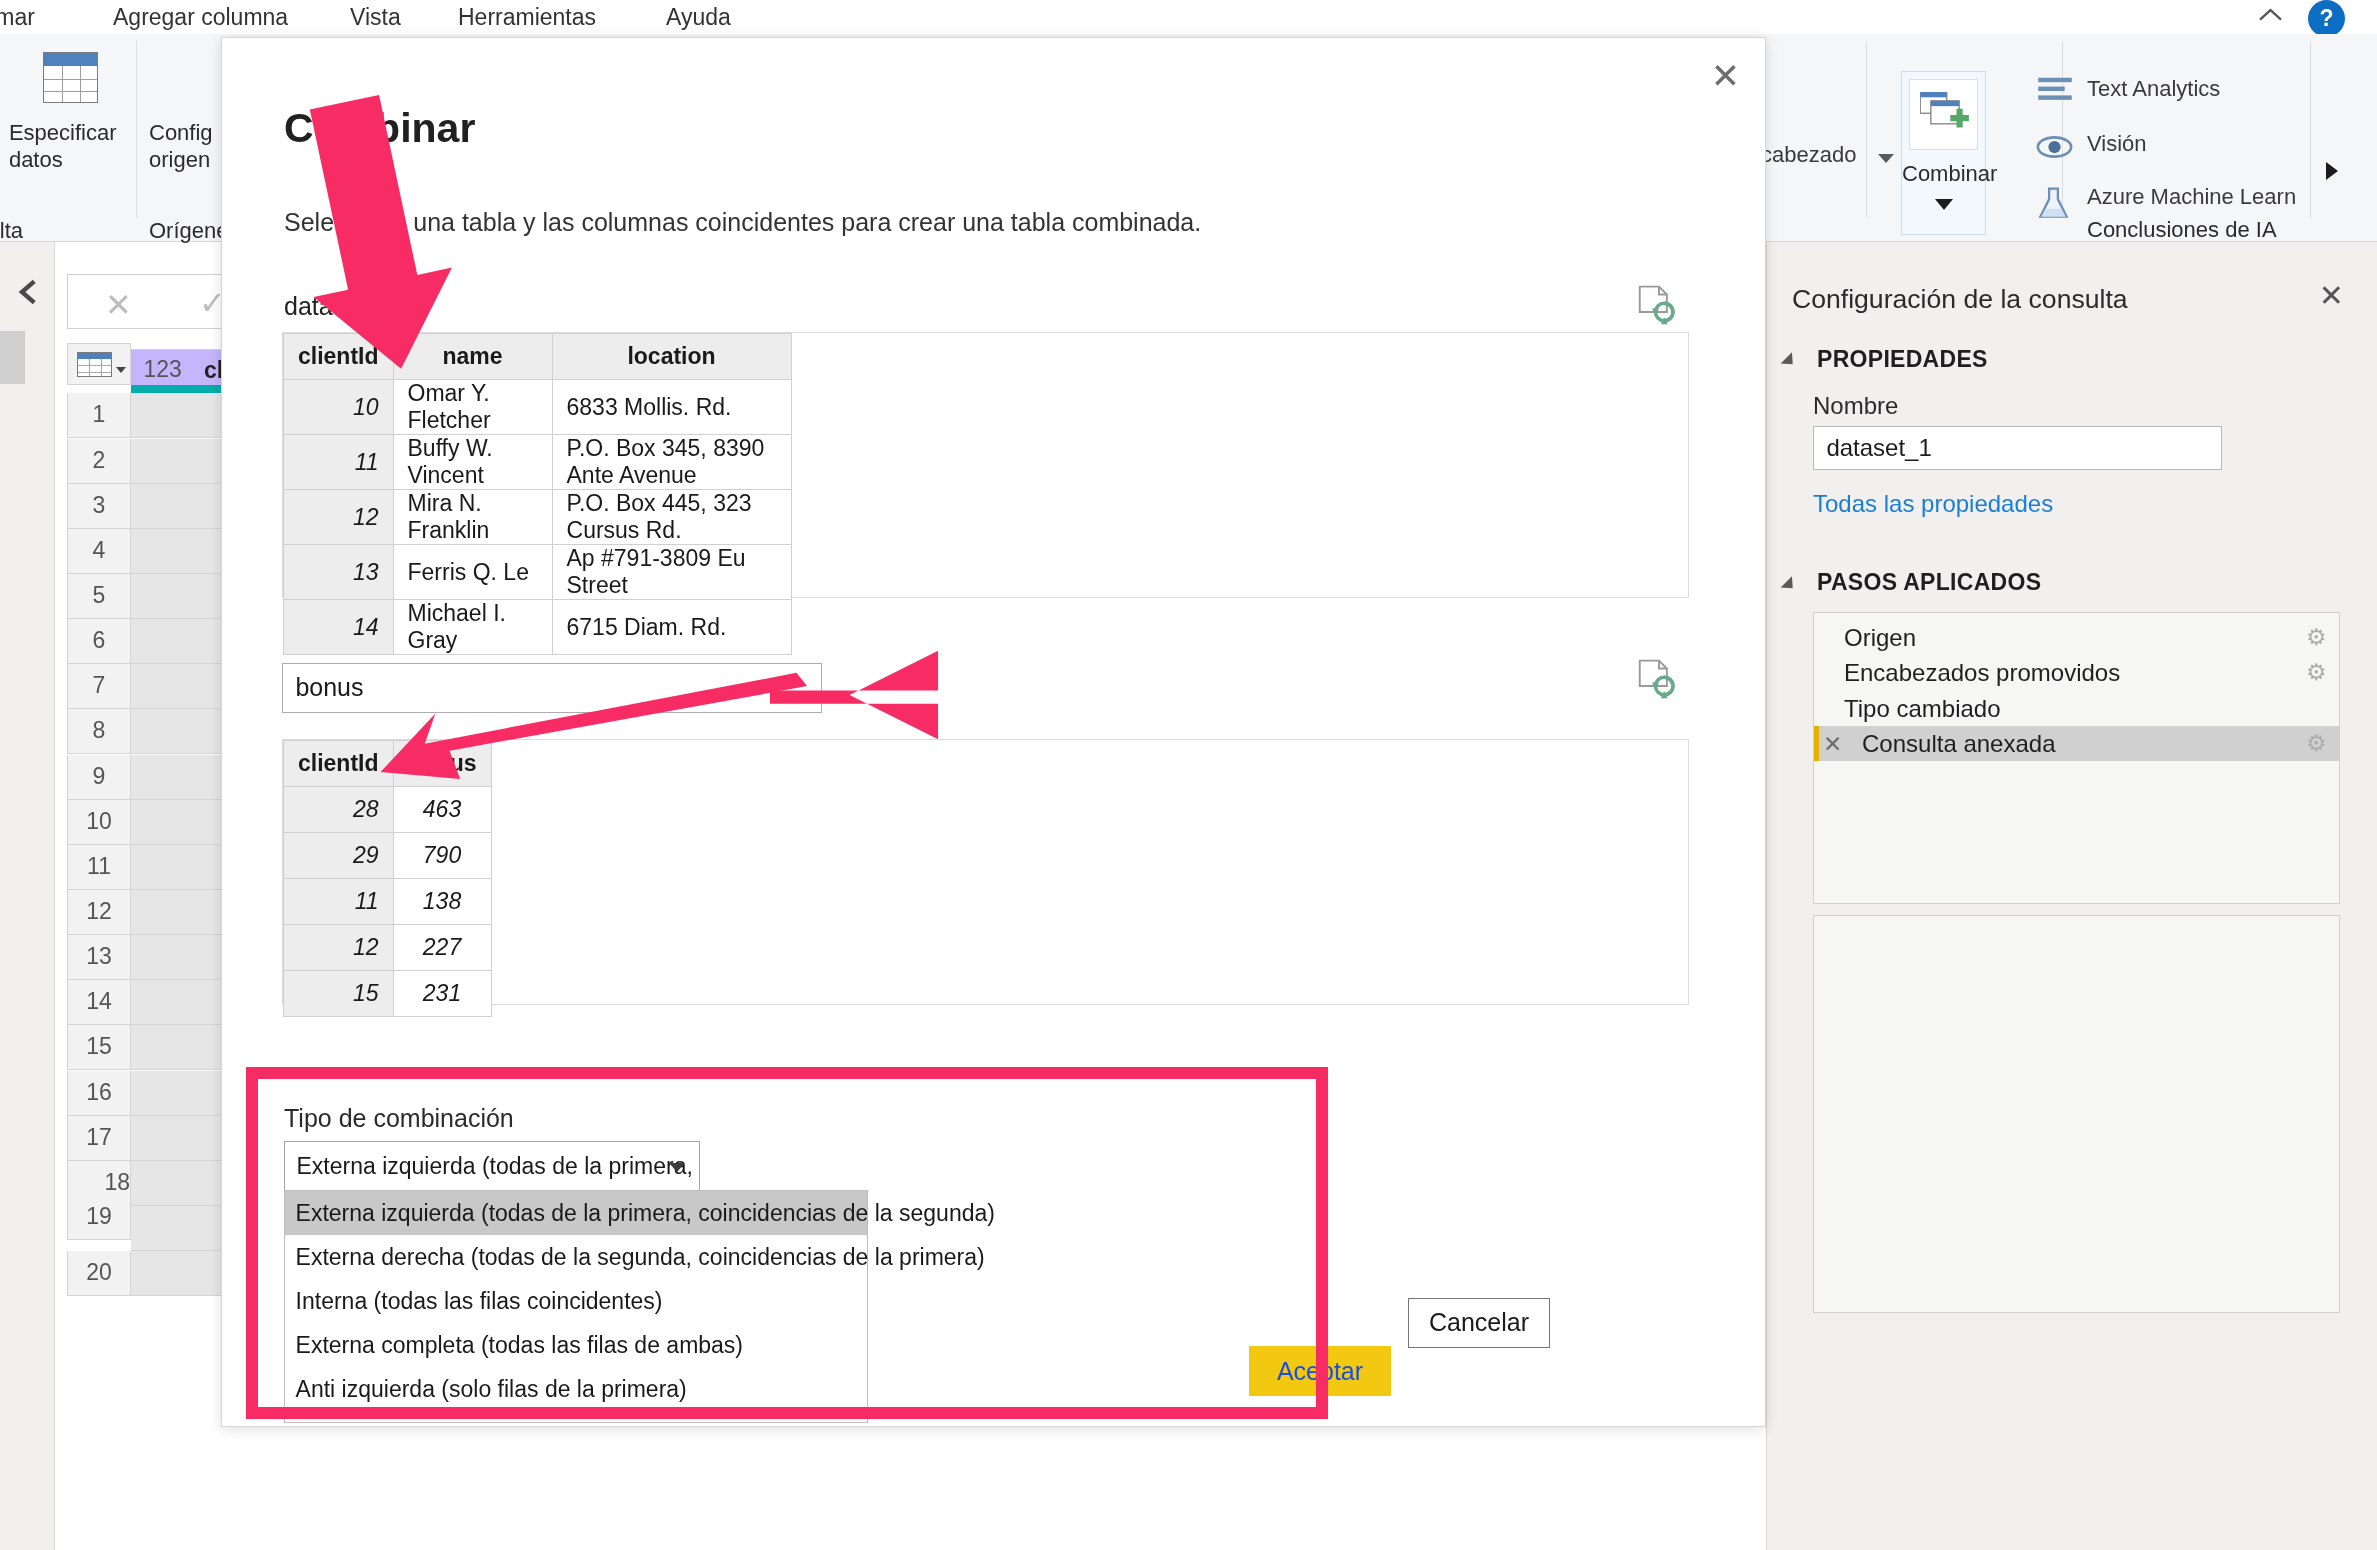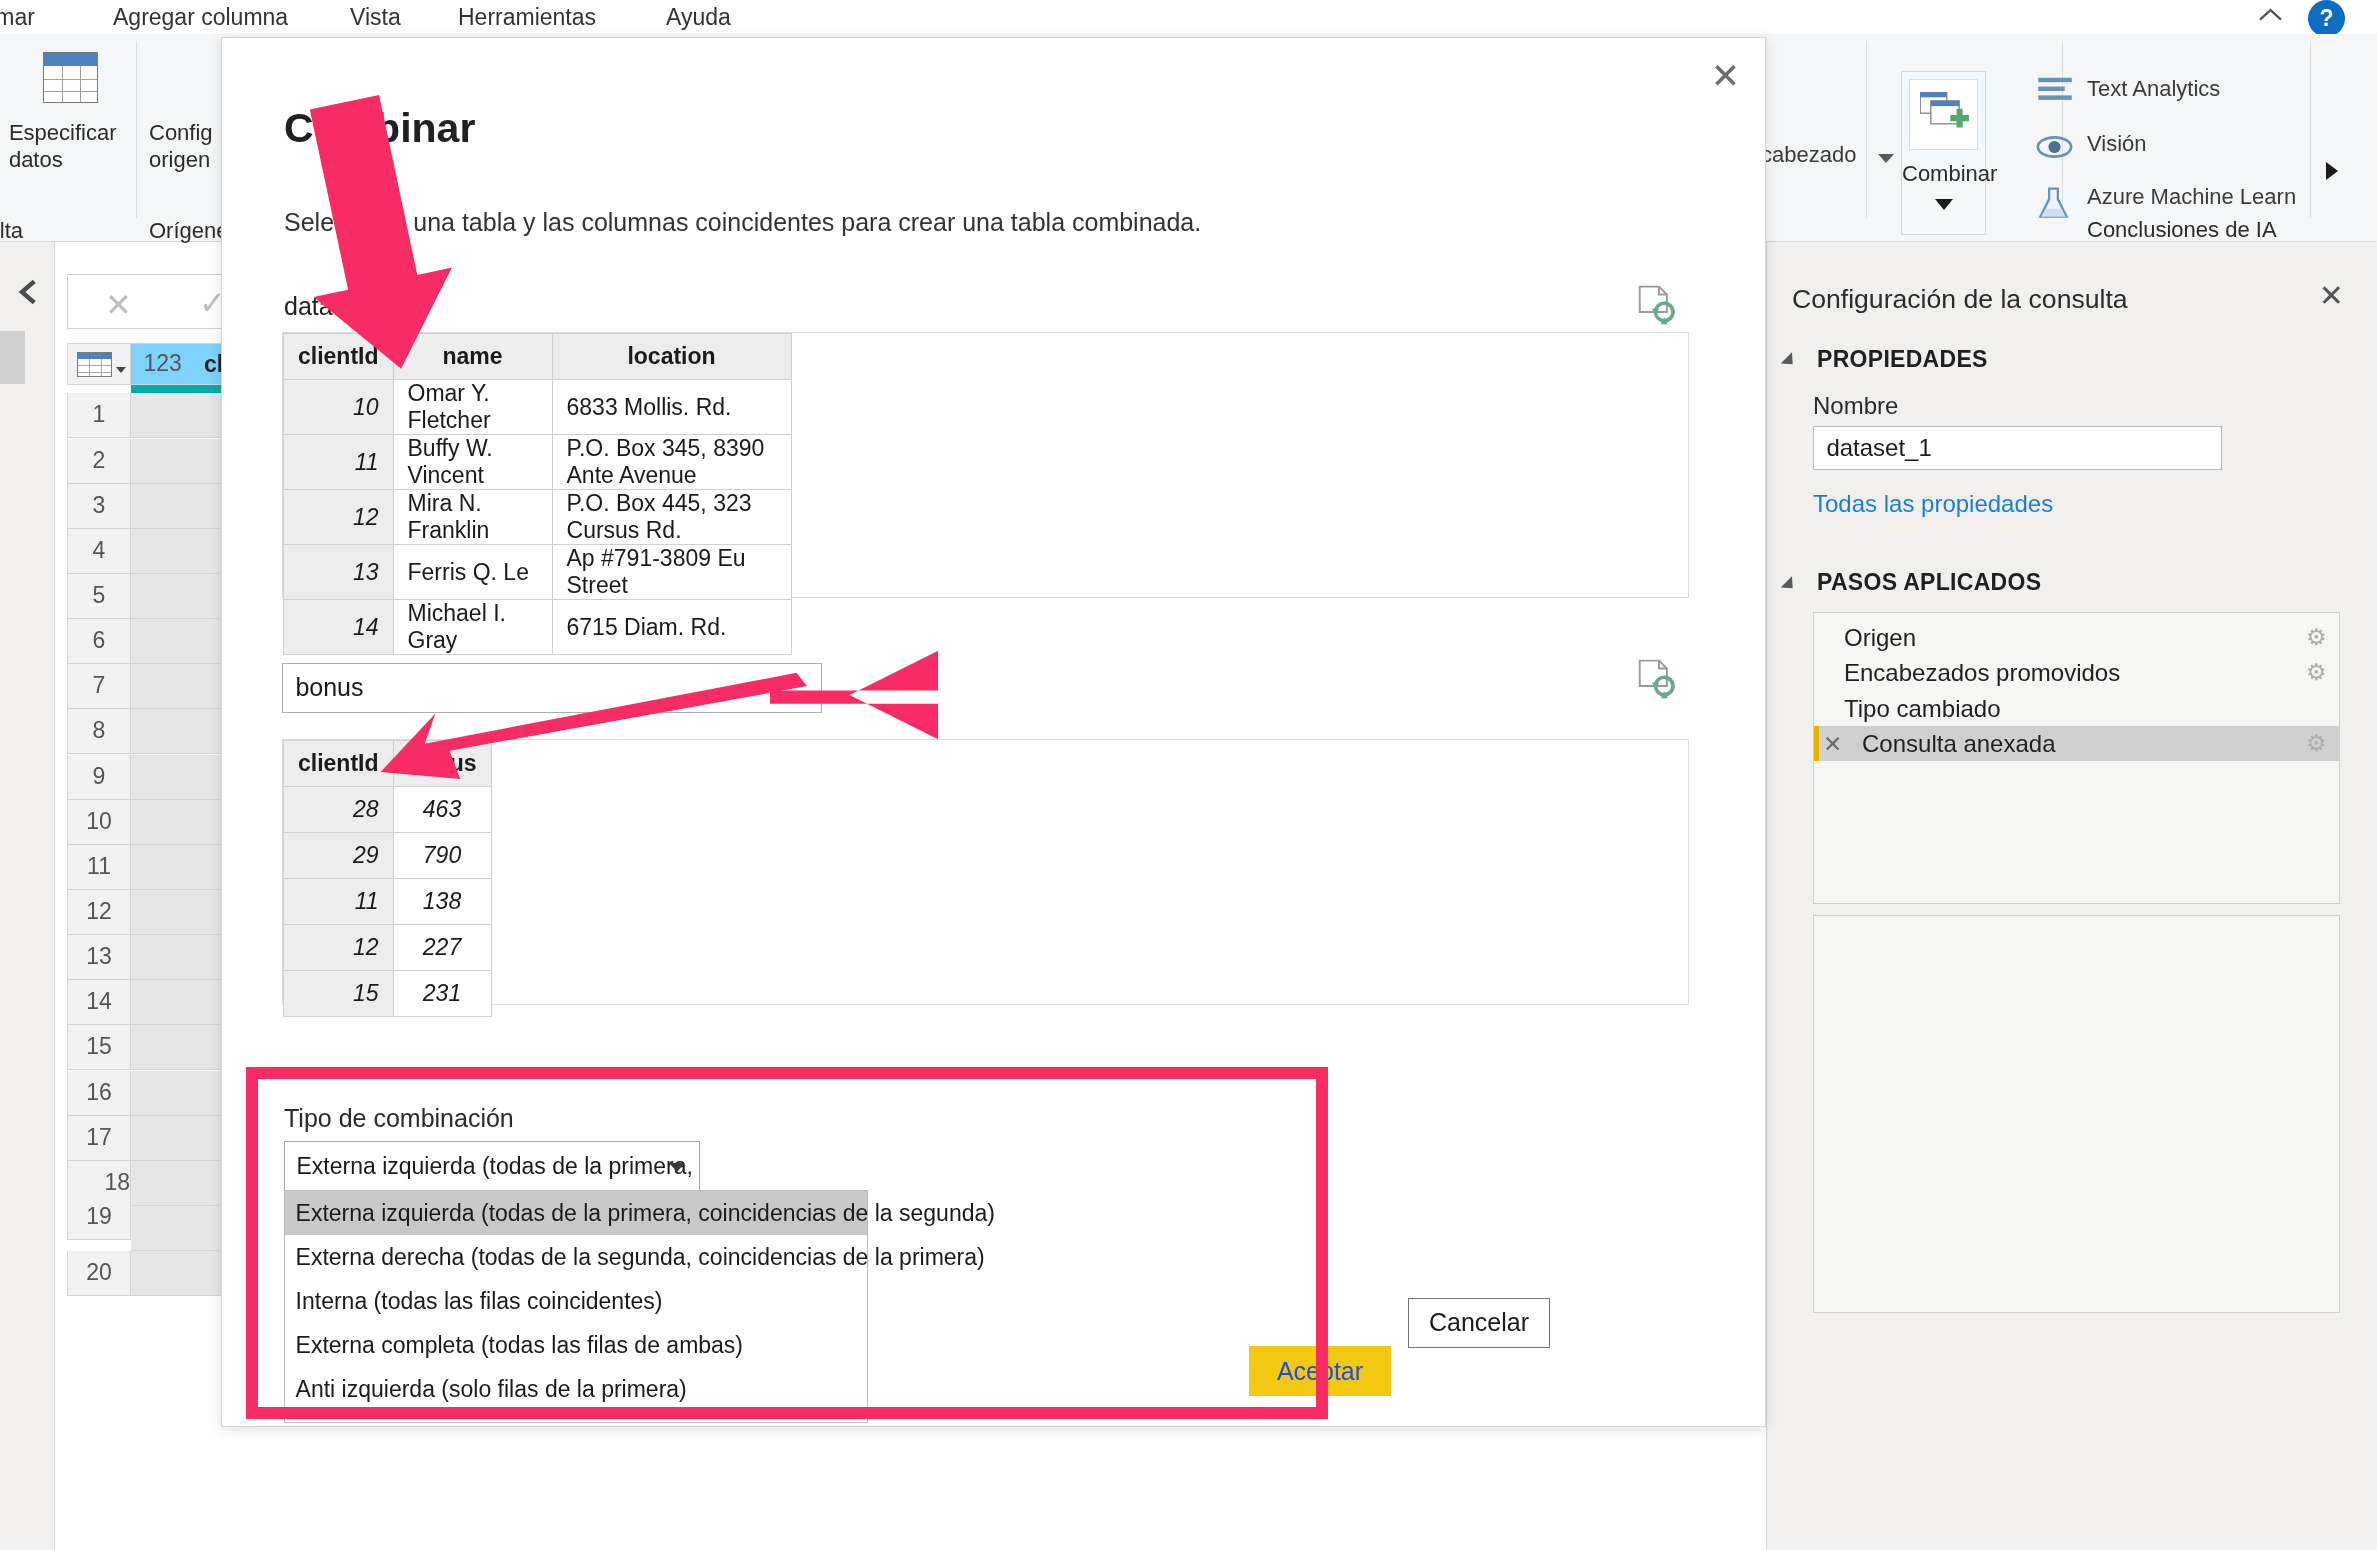--- a/index.html
+++ b/index.html
@@ -87,22 +87,22 @@
   .grid-corner .mini { position:absolute; left:8.9px; top:8px; width:35px; height:25px; border:0.9px solid #7b7b7b; background:#fff; }
   .grid-corner .mini .hh { position:absolute; left:0; top:0; right:0; height:6.2px; background:#4f81bd; }
   .grid-corner .mini .mv1 { position:absolute; left:11.5px; top:6.2px; bottom:0; width:0.9px; background:#a8a8a8; }
   .grid-corner .mini .mv2 { position:absolute; left:23px; top:6.2px; bottom:0; width:0.9px; background:#a8a8a8; }
   .grid-corner .mini .mh1 { position:absolute; left:0; right:0; top:12.4px; height:0.9px; background:#a8a8a8; }
   .grid-corner .mini .mh2 { position:absolute; left:0; right:0; top:18.6px; height:0.9px; background:#a8a8a8; }
   .grid-corner .carret { position:absolute; left:48px; top:23px; width:0;height:0;
      border-left:5.3px solid transparent; border-right:5.3px solid transparent; border-top:6.2px solid #444; }
 
   .col-head {
-    position:absolute; left:64px; top:0; width:159px; height:42px;
-    background:#7dd3fc; border:0.9px solid #d4d4d4; border-left:none;
+    position:absolute; left:64px; top:6px; width:159px; height:42px;
+    background:#c4b5fd; border:0.9px solid #d4d4d4; border-left:none;
   }
   .col-head .typ { position:absolute; left:12.4px; top:6.2px; font-size:23px; color:#555; }
   .col-head .nm { position:absolute; left:73px; top:7px; font-size:23px; color:#222; font-weight:700; }
   .col-underline { position:absolute; left:64px; top:42px; width:159px; height:8px; background:#00adaa; }
 
   .row-num {
     position:absolute; left:0; width:64px; height:45px;
     background:#f2f2f2; border:0.9px solid #d4d4d4; border-top:none;
     font-size:23px; color:#555; text-align:center; line-height:43px;
   }

